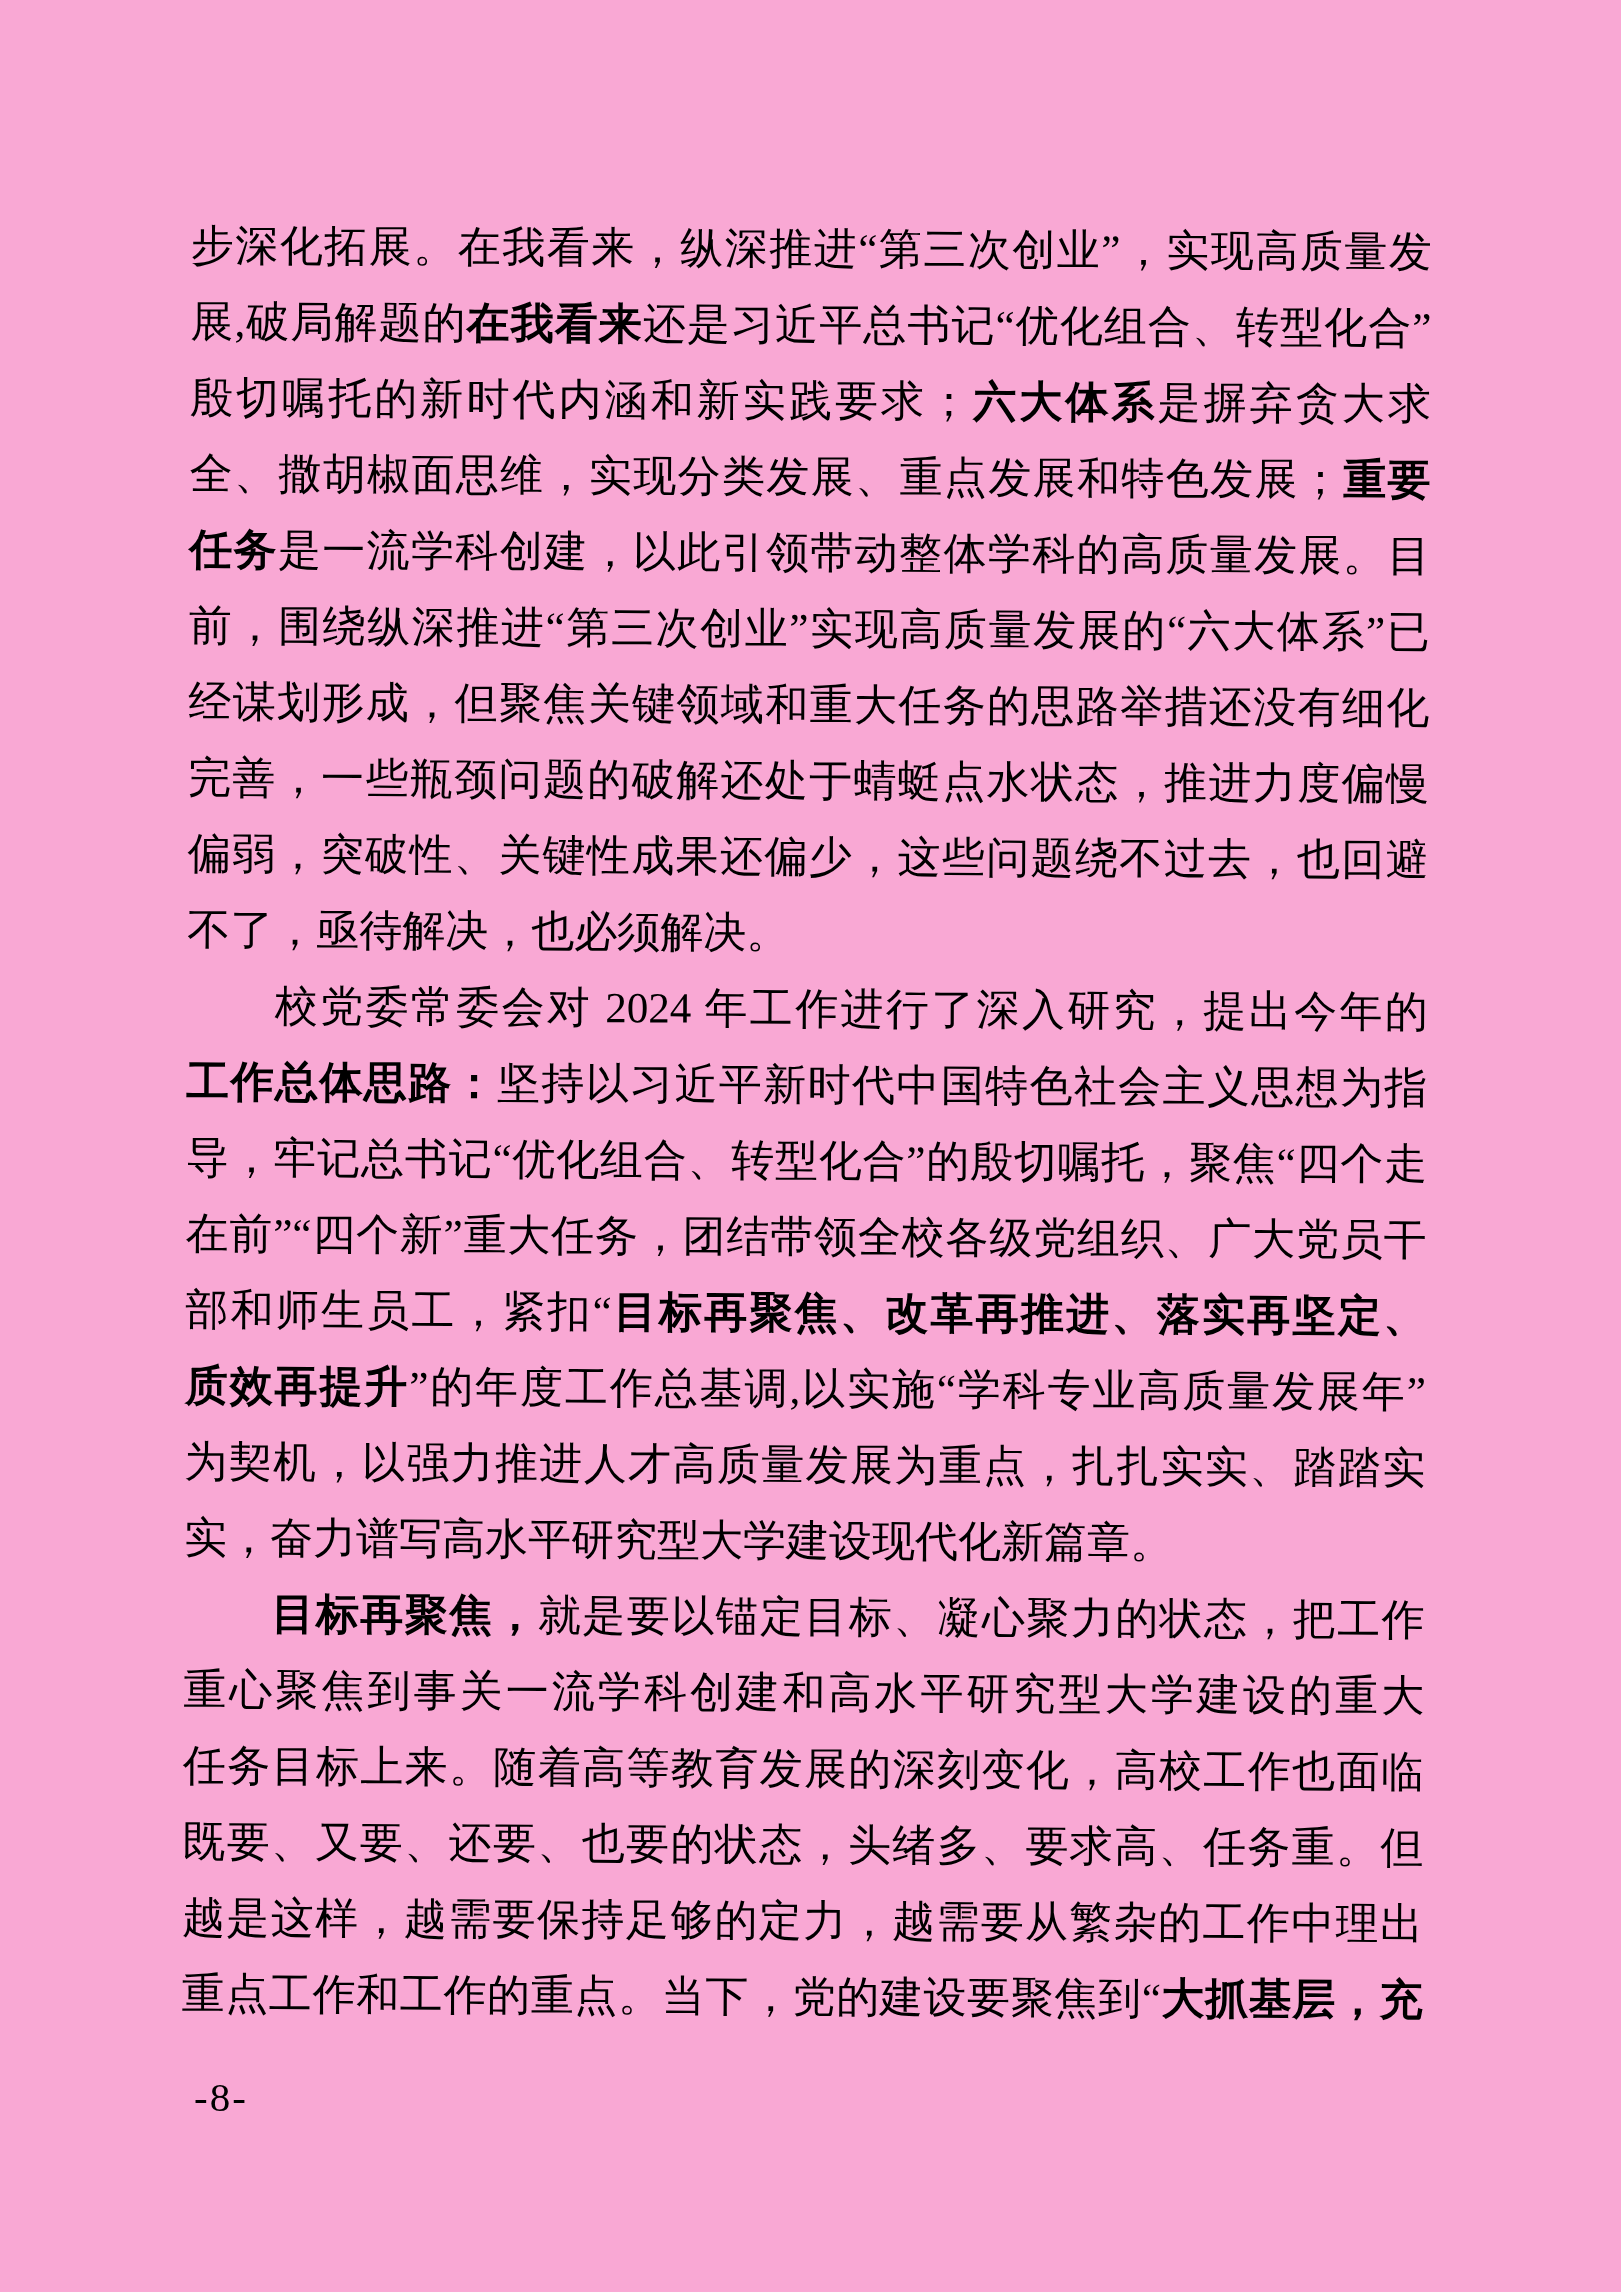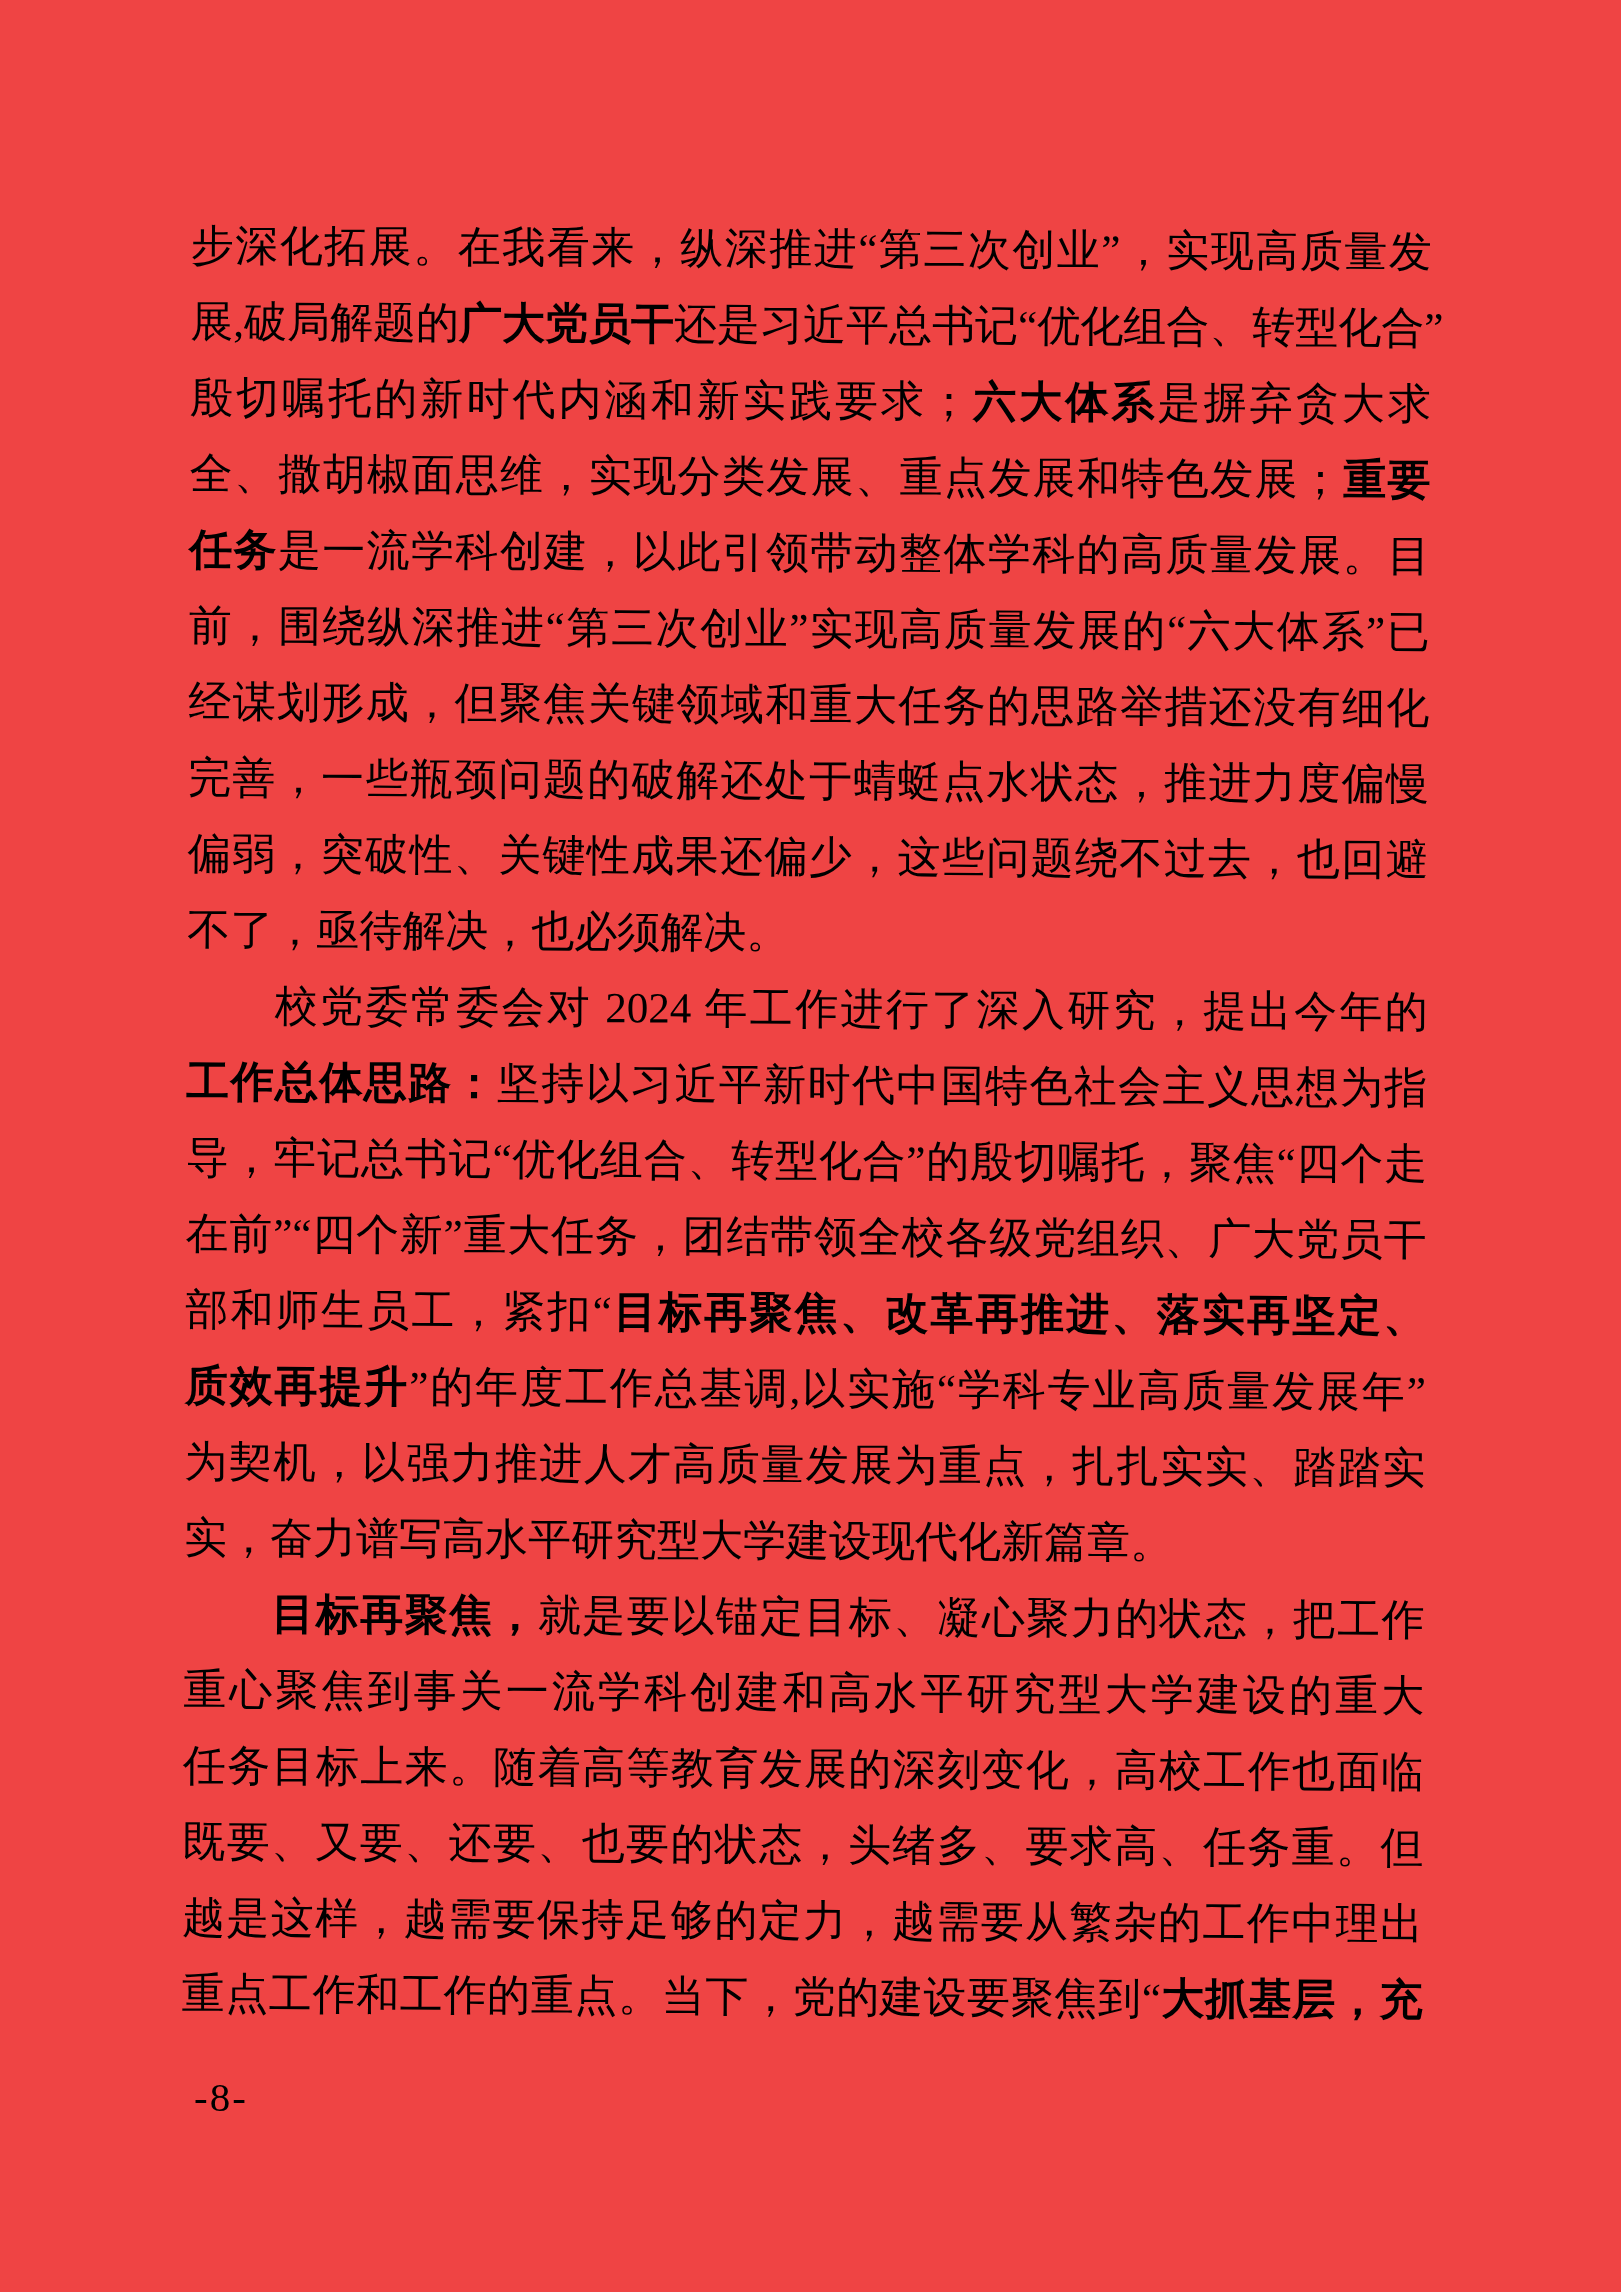--- a/index.html
+++ b/index.html
@@ -4,21 +4,21 @@
 <style>
   html, body {
     margin: 0;
     padding: 0;
     background: #e8e8e8;
   }
   .page {
     position: relative;
     width: 1621px;
     height: 2293px;
-    background: #ef4444;
+    background: #f9a8d4;
     overflow: hidden;
     font-family: "Liberation Serif", "DejaVu Serif", serif;
     color: #000000;
   }
   .text-block {
     position: absolute;
     left: 191px;
     top: 208px;
     width: 1241px;
     transform: rotate(0.3deg);
@@ -57,21 +57,21 @@
     letter-spacing: 2px;
   }
 </style>
 </head>
 <body>
 
 <div class="page">
   <div class="text-block">
       <div class="paragraph">
         <div class="line"><span class="seg">步深化拓展。在我看来，纵深推进“第三次创业”，实现高质量发</span></div>
-        <div class="line"><span class="seg">展,破局解题的</span><span class="seg bold">广大党员干</span><span class="seg">还是习近平总书记“优化组合、转型化合”</span></div>
+        <div class="line"><span class="seg">展,破局解题的</span><span class="seg bold">在我看来</span><span class="seg">还是习近平总书记“优化组合、转型化合”</span></div>
         <div class="line"><span class="seg">殷切嘱托的新时代内涵和新实践要求；</span><span class="seg bold">六大体系</span><span class="seg">是摒弃贪大求</span></div>
         <div class="line"><span class="seg">全、撒胡椒面思维，实现分类发展、重点发展和特色发展；</span><span class="seg bold">重要</span></div>
         <div class="line"><span class="seg bold">任务</span><span class="seg">是一流学科创建，以此引领带动整体学科的高质量发展。目</span></div>
         <div class="line"><span class="seg">前，围绕纵深推进“第三次创业”实现高质量发展的“六大体系”已</span></div>
         <div class="line"><span class="seg">经谋划形成，但聚焦关键领域和重大任务的思路举措还没有细化</span></div>
         <div class="line"><span class="seg">完善，一些瓶颈问题的破解还处于蜻蜓点水状态，推进力度偏慢</span></div>
         <div class="line"><span class="seg">偏弱，突破性、关键性成果还偏少，这些问题绕不过去，也回避</span></div>
         <div class="line end"><span class="seg">不了，亟待解决，也必须解决。</span></div>
       </div>
       <div class="paragraph">

